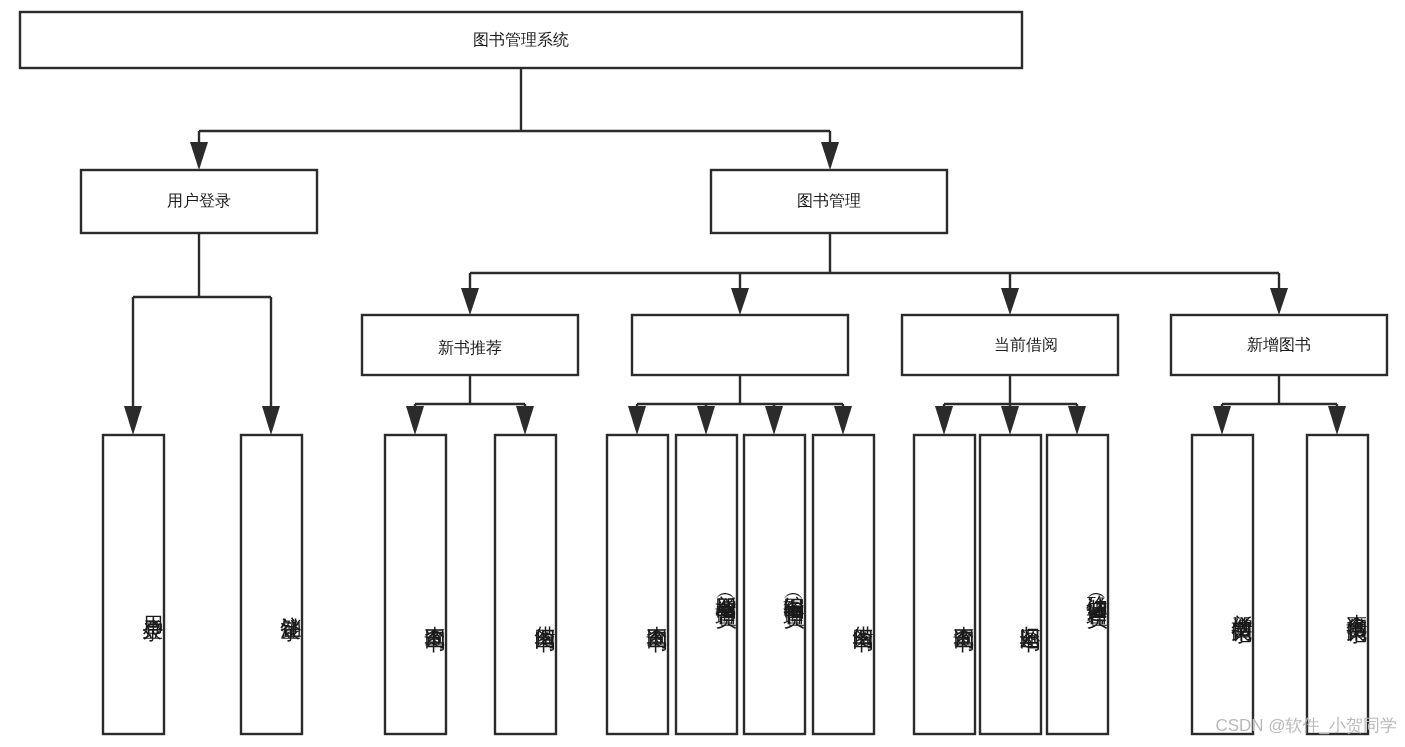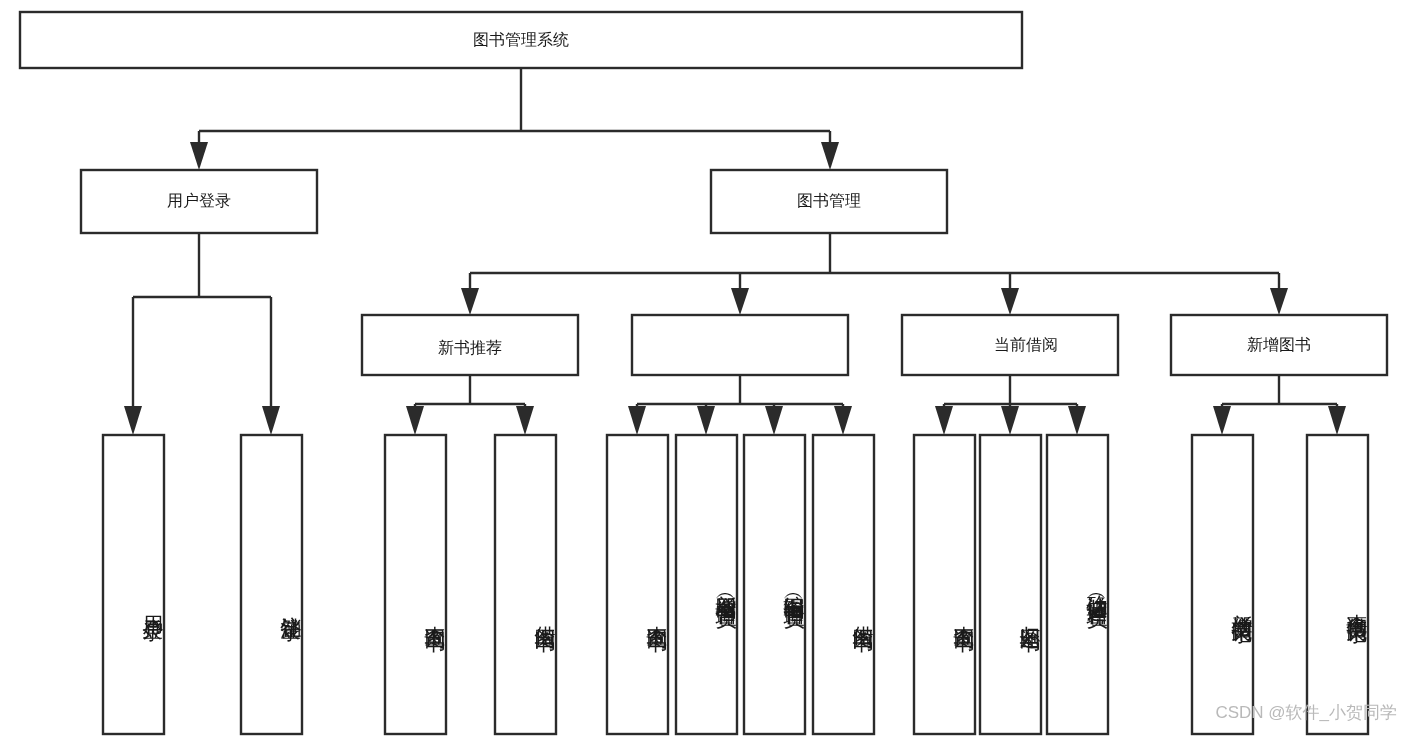--- a/index.html
+++ b/index.html
@@ -62,21 +62,21 @@
     justify-content: center;
     font-family: "Liberation Sans", "DejaVu Sans", sans-serif;
     font-size: 16px;
     color: #1a1a1a;
     white-space: nowrap;
     pointer-events: none;
   }
   .watermark {
     position: absolute;
     right: 8px;
-    bottom: 23px;
+    bottom: 10px;
     font-family: "Liberation Sans", "DejaVu Sans", sans-serif;
     font-size: 17px;
     color: #b9b9b9;
     white-space: nowrap;
     pointer-events: none;
   }
 </style>
 </head>
 <body>
 

